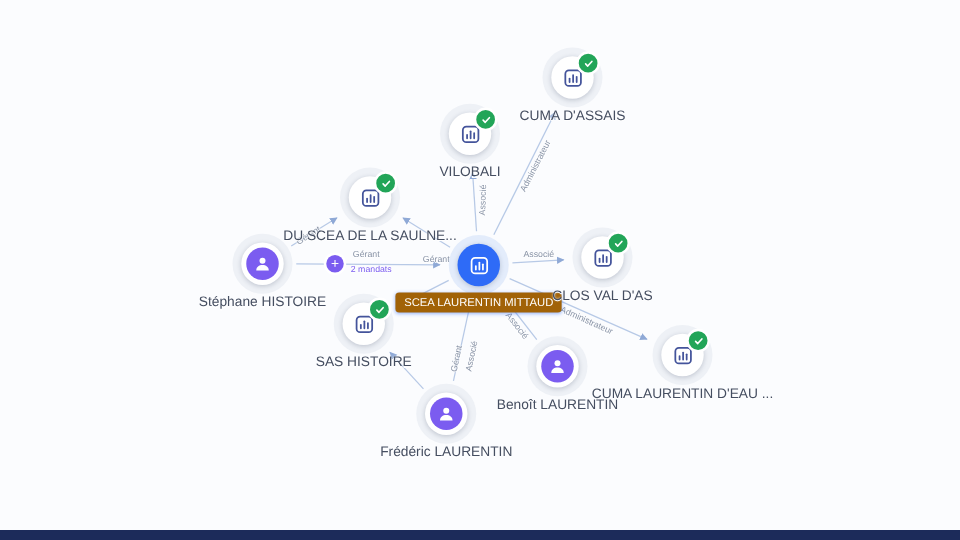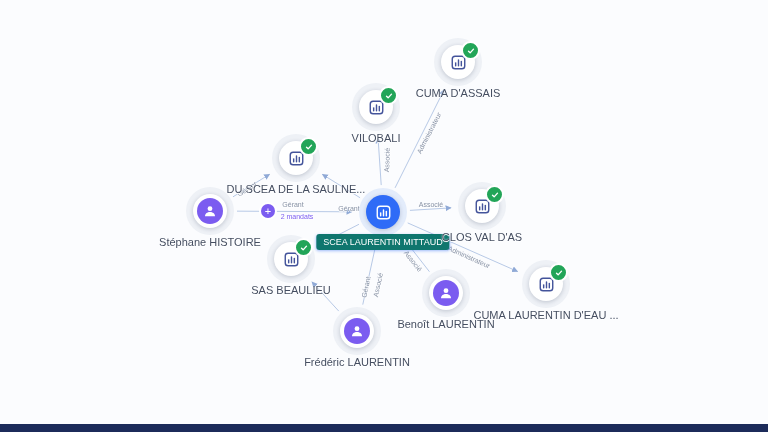--- a/index.html
+++ b/index.html
@@ -24,21 +24,21 @@
     position:absolute;left:3px;top:-21px;width:15px;height:15px;border-radius:50%;
     background:#22a558;border:2px solid #fff;box-sizing:content-box;
     display:flex;align-items:center;justify-content:center;
   }
   .nlabel{
     position:absolute;top:25px;left:0;transform:translateX(-50%);
     white-space:nowrap;font-size:11px;color:#454e61;
     text-shadow:0 1px 0 #fff,0 0 2px #fff;
   }
   .nlabel.pill{
-    top:22px;background:#0f766e;color:#fff;padding:3px 7px;border-radius:3px;
+    top:22px;background:#a16207;color:#fff;padding:3px 7px;border-radius:3px;
     font-size:9px;text-shadow:none;box-shadow:0 1px 3px rgba(46,107,247,.45);
   }
   .elabel{
     position:absolute;font-size:7px;color:#8792a5;white-space:nowrap;
     text-shadow:0 0 2px #fff,0 0 2px #fff,0 1px 0 #fff;
   }
   .elabel.purple{color:#7b5cf0;}
   .plus{
     position:absolute;width:14px;height:14px;border-radius:50%;background:#7b5cf0;
     color:#fff;font-size:11px;line-height:14px;text-align:center;
@@ -183,21 +183,21 @@
             <path d="M8 16.5v-4"></path>
             <path d="M12 16.5v-8"></path>
             <path d="M16 16.5v-6"></path>
           </svg>
         </div>
         <div class="badge">
           <svg width="8" height="8" viewBox="0 0 24 24" fill="none" stroke="#fff" stroke-width="4" stroke-linecap="round" stroke-linejoin="round">
             <path d="M4.5 12.5l5 5 10-11"></path>
           </svg>
         </div>
-        <div class="nlabel">SAS BEAULIEU</div>
+        <div class="nlabel">SAS HISTOIRE</div>
       </div>
       <div class="node" style="left: 546px; top: 284px;">
         <div class="halo"></div>
         <div class="circle">
           <svg width="17" height="17" viewBox="0 0 24 24" fill="none" stroke="#44549b" stroke-width="2" stroke-linecap="round">
             <rect x="3.2" y="3.2" width="17.6" height="17.6" rx="4"></rect>
             <path d="M8 16.5v-4"></path>
             <path d="M12 16.5v-8"></path>
             <path d="M16 16.5v-6"></path>
           </svg>

